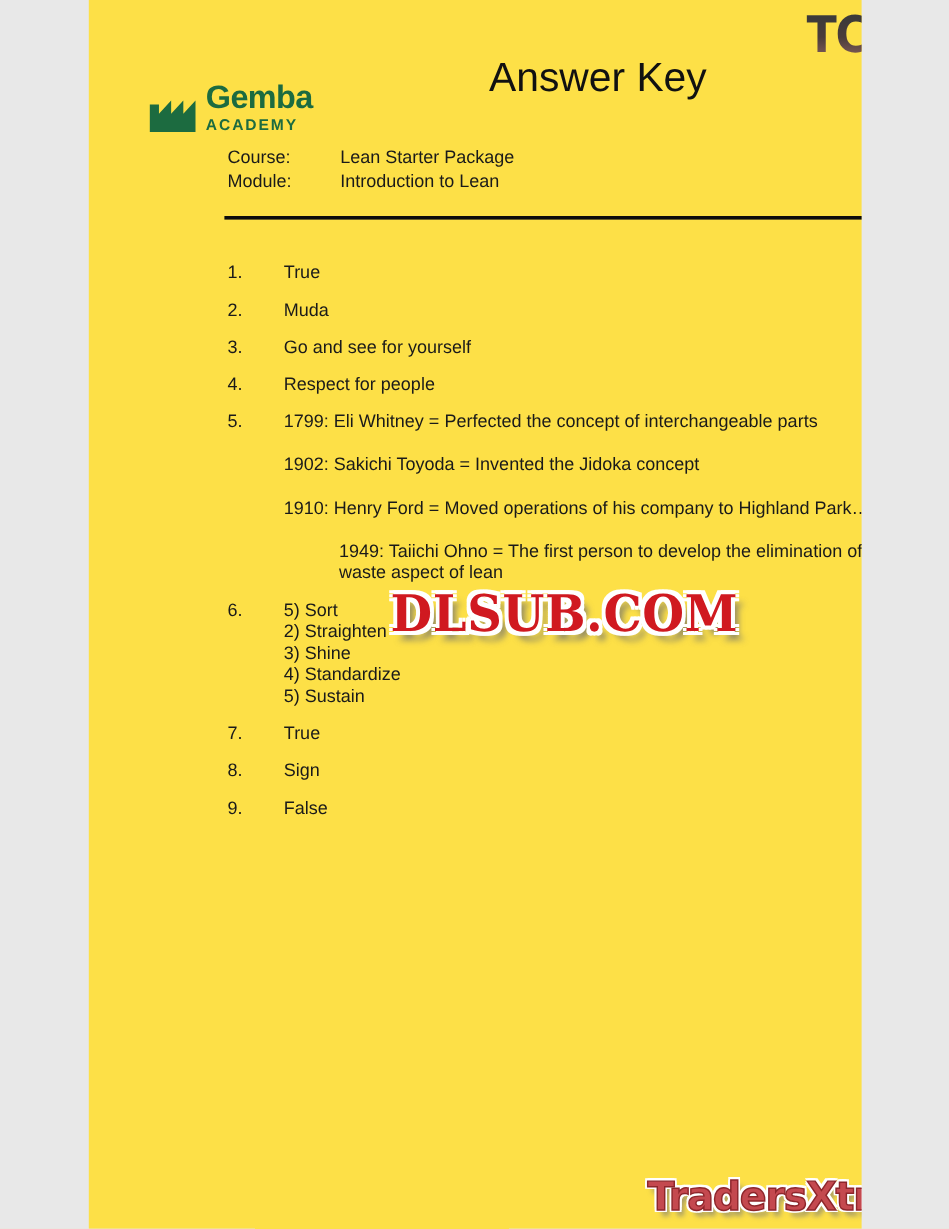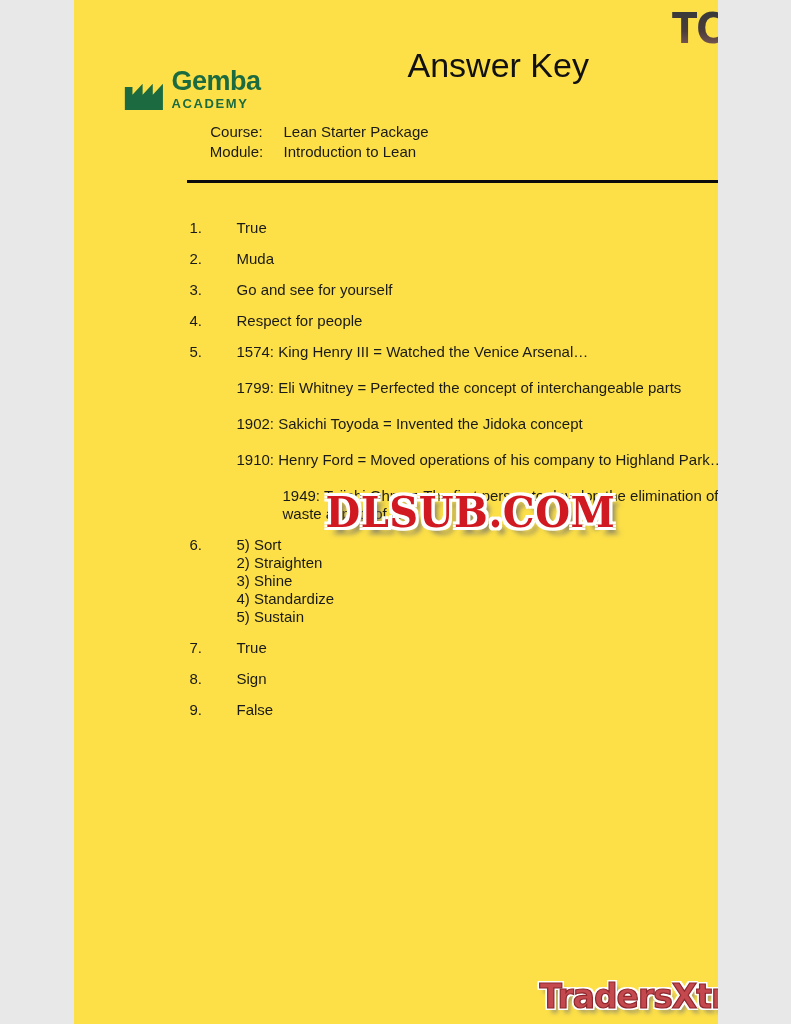--- a/index.html
+++ b/index.html
@@ -72,21 +72,21 @@
 
   
   .meta {
     position: absolute;
     left: 116px;
     top: 122px;
     font-size: 15px;
     color: #1a1a1a;
   }
   .meta-row { display: flex; line-height: 20px; }
-  .meta-label { width: 94px; text-align: center; }
+  .meta-label { width: 94px; }
   .meta-value { }
 
   .rule {
     position: absolute;
     left: 113px;
     top: 180px;
     width: 564px;
     height: 3px;
     background: #0c0c0c;
   }
@@ -198,21 +198,20 @@
       </div>
       <div class="answer-item">
         <div class="answer-num">4.</div>
         <div class="answer-content">
           <div class="line">Respect for people</div>
         </div>
       </div>
       <div class="answer-item">
         <div class="answer-num">5.</div>
         <div class="answer-content">
-          <p>1574: King Henry III = Watched the Venice Arsenal…</p>
           <p>1799: Eli Whitney = Perfected the concept of interchangeable parts</p>
           <p>1902: Sakichi Toyoda = Invented the Jidoka concept</p>
           <p>1910: Henry Ford = Moved operations of his company to Highland Park…</p>
           <p>1949: Taiichi Ohno = The first person to develop the elimination of waste aspect of lean</p>
         </div>
       </div>
       <div class="answer-item">
         <div class="answer-num">6.</div>
         <div class="answer-content">
           <div class="line">5) Sort</div>

